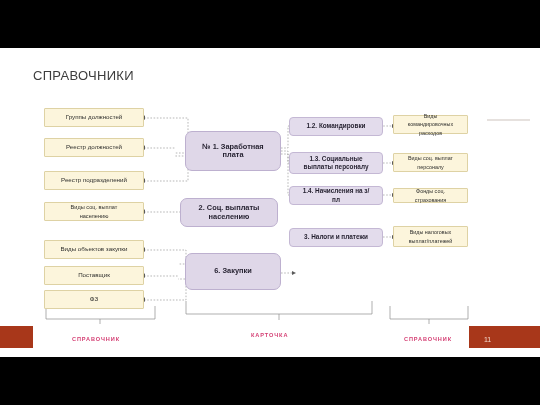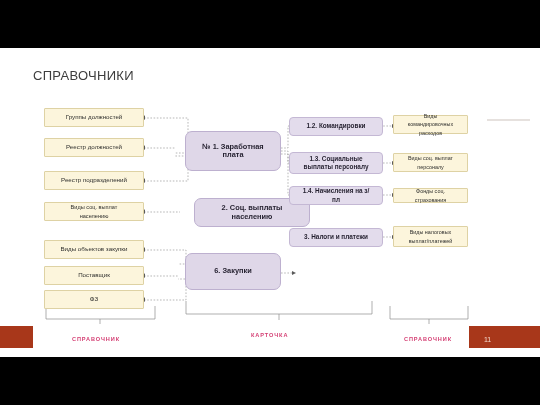--- a/index.html
+++ b/index.html
@@ -179,21 +179,21 @@
   <div class="box box-yellow" style="left:44px;top:218px;width:100px;height:19px;">
     <span>Поставщик</span>
   </div>
   <div class="box box-yellow" style="left:44px;top:242px;width:100px;height:19px;">
     <span>ФЗ</span>
   </div>
 
   <div class="box box-purple" style="left:185px;top:83px;width:96px;height:40px;">
     <span>№ 1. Заработная плата</span>
   </div>
-  <div class="box box-purple" style="left:194px;top:150px;width:116px;height:29px;align-items:center;">
+  <div class="box box-purple" style="left:180px;top:150px;width:98px;height:29px;align-items:center;">
     <span>2. Соц. выплаты населению</span>
   </div>
   <div class="box box-purple" style="left:185px;top:205px;width:96px;height:37px;text-align:right;">
     <span>6. Закупки</span>
   </div>
 
   <div class="box box-purple-s" style="left:289px;top:69px;width:94px;height:19px;">
     <span>1.2. Командировки</span>
   </div>
   <div class="box box-purple-s" style="left:289px;top:104px;width:94px;height:22px;">

